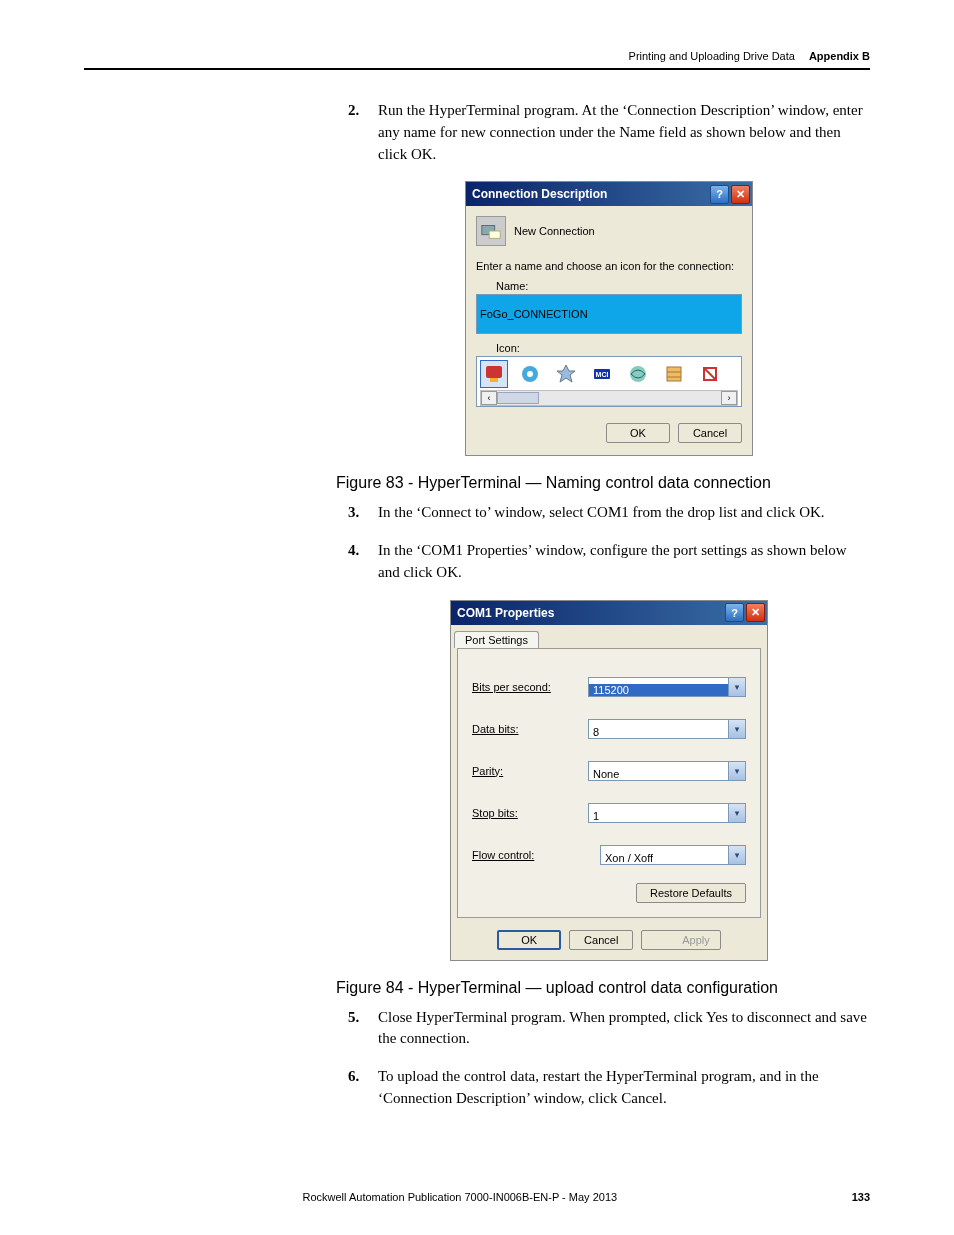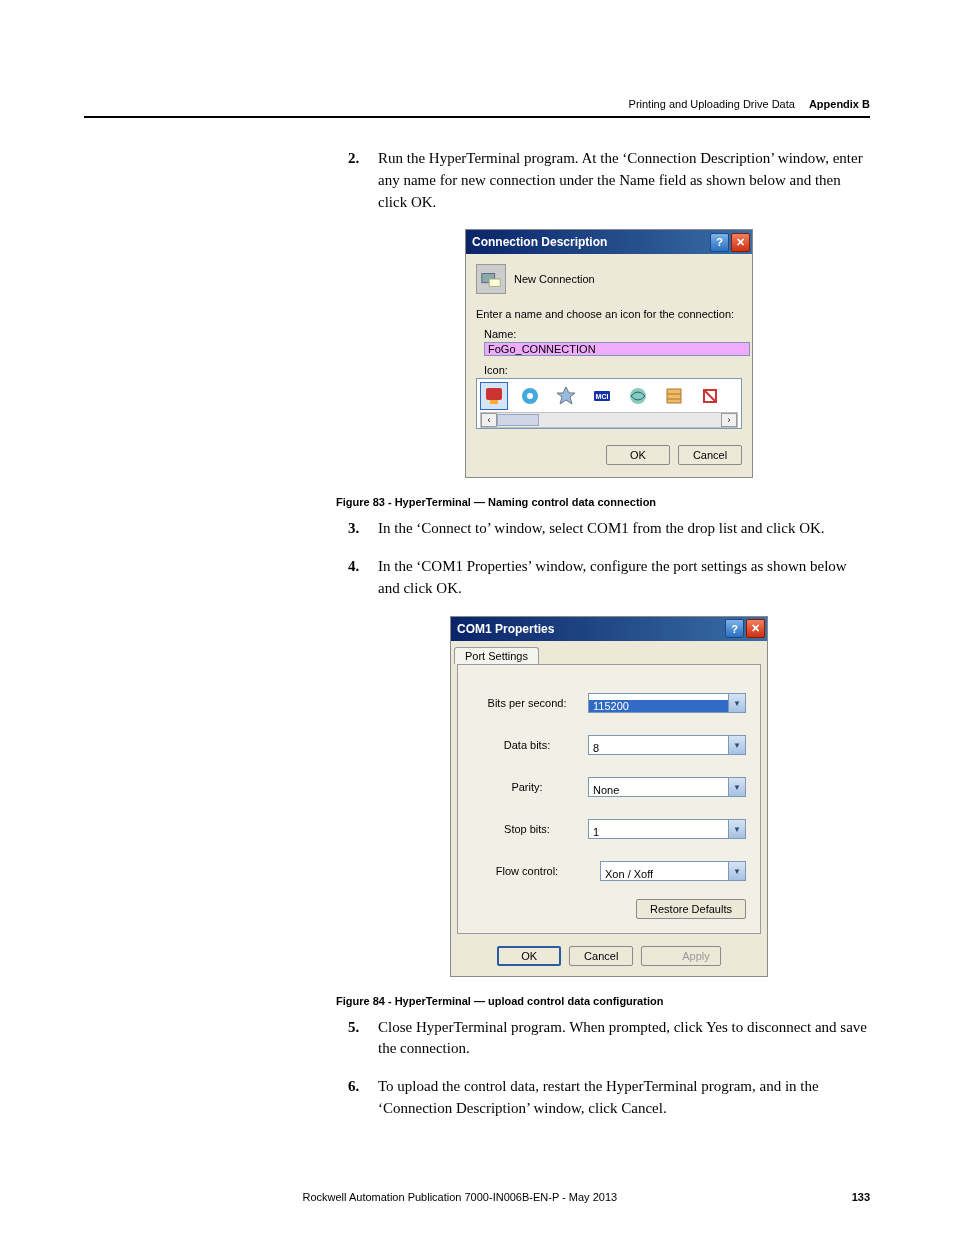--- a/index.html
+++ b/index.html
@@ -18,21 +18,21 @@
   }
   .header {
     display: flex;
     justify-content: flex-end;
     align-items: baseline;
     font-family: Arial, Helvetica, sans-serif;
     font-size: 11px;
     margin-bottom: 6px;
     gap: 14px;
   }
-  .header .appendix { font-weight: bold; margin-top: 48px; }
+  .header .appendix { font-weight: bold; }
   .hr {
     border-top: 2px solid #000;
     margin-bottom: 30px;
   }
   .content {
     margin-left: 264px;
   }
   ol.steps {
     list-style: none;
     margin: 0;
@@ -45,22 +45,22 @@
     font-size: 15px;
     line-height: 1.45;
   }
   ol.steps > li .num {
     position: absolute;
     left: 0;
     font-weight: bold;
   }
   .figure-caption {
     font-family: Arial, Helvetica, sans-serif;
-    font-weight: bold;
-    font-size: 11px;
+    font-weight: normal;
+    font-size: 16px;
     margin: 18px 0 10px 0;
     margin-left: -12px;
   }
 
   
   .dlg1-wrap { display:flex; justify-content:center; margin:14px 0 10px 0; }
   .dlg1 {
     width: 286px;
     background: #ece9d8;
     border: 1px solid #8a8a8a;
@@ -90,25 +90,25 @@
   .dlg1-body {
     padding: 10px 10px 12px 10px;
     border-radius: 20px;
   }
   .conn-row { display:flex; align-items:center; gap:8px; margin-bottom:14px;}
   .conn-icon {
     width:28px; height:28px; background:#ccc; border:1px solid #999;
     display:flex; align-items:center; justify-content:center;
   }
   .conn-icon svg { width:22px; height:22px;}
-  .lbl { margin: 8px 0 2px 0; padding-left: 8px; }
+  .lbl { margin: 8px 0 2px 12px; padding-left: 8px; }
   .textbox {
     width: 100%; box-sizing:border-box;
-    border:1px solid #7a98b8; background:#f0abfc;
-    padding:0 3px; font: 11px Tahoma, Arial, sans-serif; margin-left: 8px;
+    border:1px solid #7a98b8; background:#0ea5e9;
+    padding:13px 3px; font: 11px Tahoma, Arial, sans-serif;
   }
   .icon-strip-wrap { margin-top:2px; }
   .icon-strip {
     width:100%; box-sizing:border-box;
     border:1px solid #7a98b8; background:#fff;
     padding:3px 3px 0 3px;
     display:flex; flex-direction:column;
   }
   .icons-row { display:flex; gap:8px; align-items:center; }
   .iconbox {
@@ -148,21 +148,21 @@
     padding:2px 10px; font-size:11px;
     border-top-left-radius:3px; border-top-right-radius:3px;
   }
   .tabpane {
     margin:0 6px 6px 6px; border:1px solid #9a9a9a; background:#f2f0e6;
     padding: 28px 14px 14px 14px;
   }
   .formrow {
     display:flex; align-items:center; margin-bottom:22px;
   }
-  .formrow label { width:110px; text-align:center; padding-right:6px;}
+  .formrow label { width:110px; text-align:left; padding-right:6px;text-decoration:underline;}
   .combo {
     flex:1; display:flex; align-items:flex-end;
     border:1px solid #7a98b8; background:#fff; height:18px;
   }
   .combo .val { flex:1; padding:0 4px; font-size:11px;}
   .combo .dd {
     width:16px; height:100%; background:linear-gradient(#d6e3f3,#a7c1e3);
     border-left:1px solid #7a98b8;
     display:flex; align-items:center; justify-content:center; color:#2a4a7a; font-size:9px;
   }

